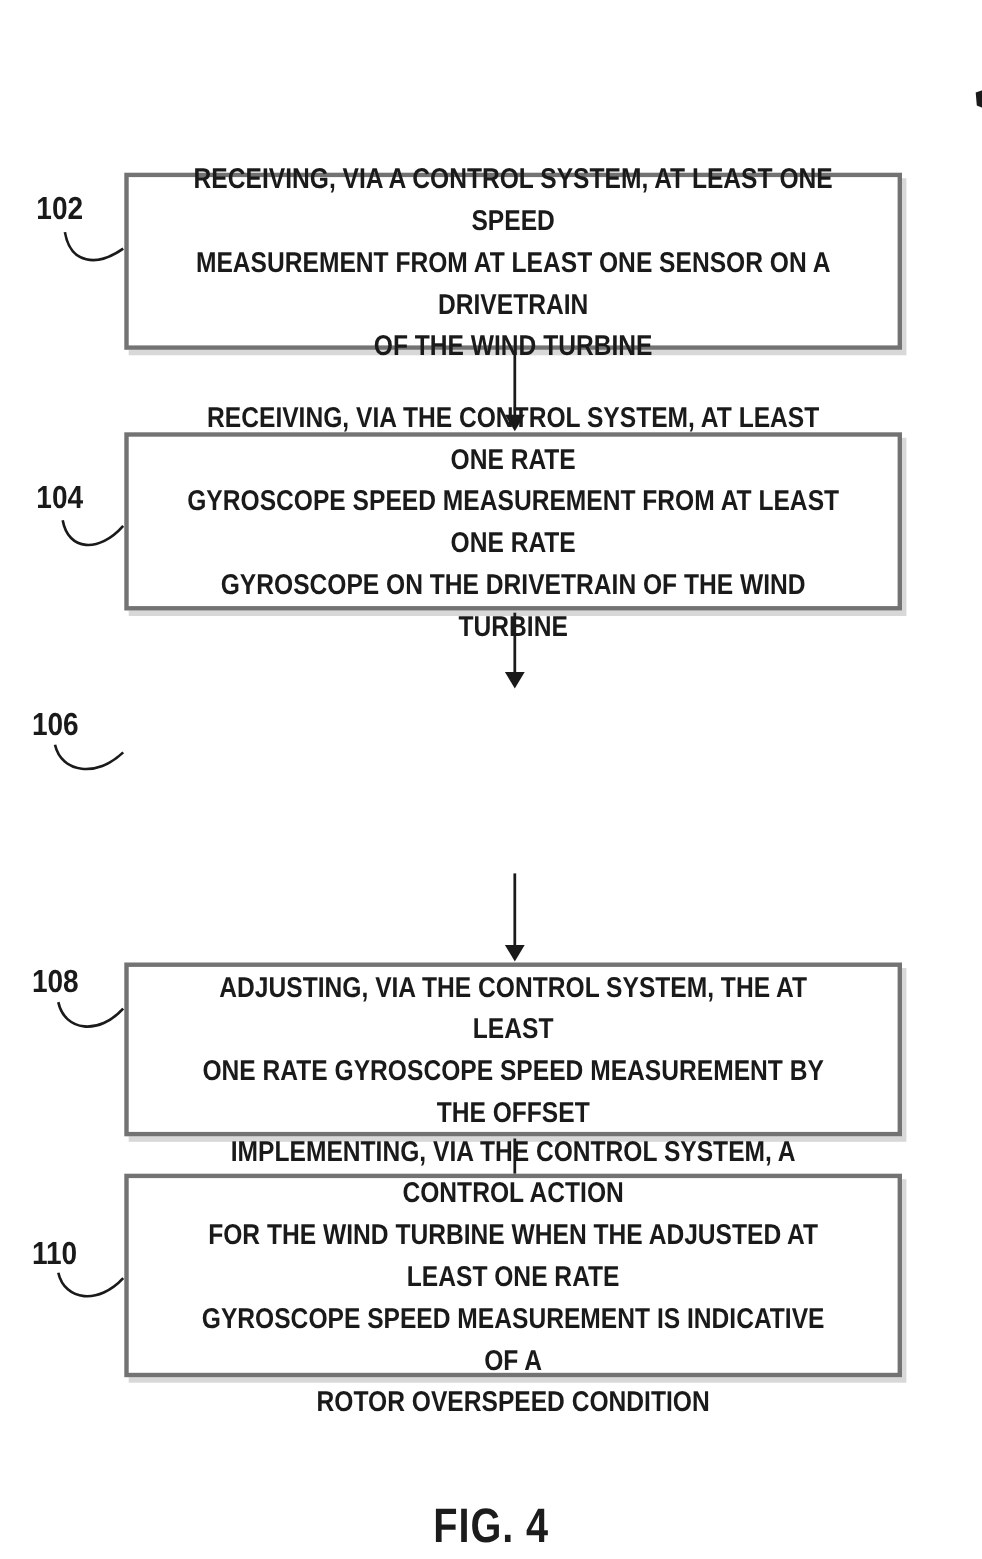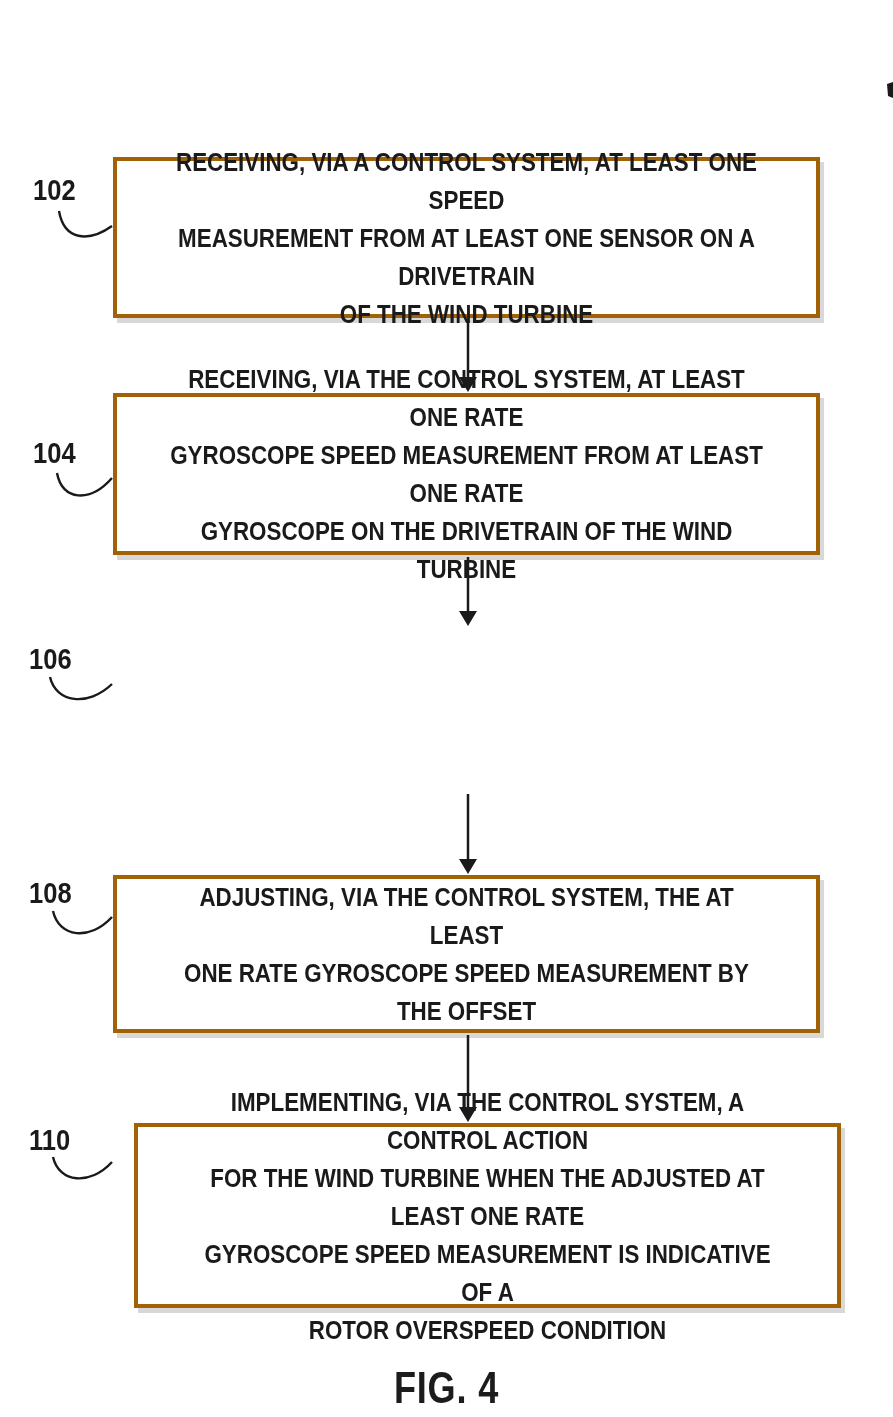--- a/index.html
+++ b/index.html
@@ -12,21 +12,21 @@
     width: 893px;
     height: 1417px;
     background: #ffffff;
     font-family: "Liberation Sans", sans-serif;
     overflow: hidden;
   }
   .step-box {
     position: absolute;
     left: 113px;
     width: 707px;
-    border: 4px solid #a16207;
+    border: 4px solid #737373;
     background: #ffffff;
     box-sizing: border-box;
     display: flex;
     align-items: center;
     justify-content: center;
     box-shadow: 4px 5px 0 rgba(40,40,40,0.18);
   }
   .step-text {
     width: 100%;
     text-align: center;
@@ -36,21 +36,21 @@
     line-height: 38px;
     color: #1a1a1a;
     letter-spacing: 0px;
     transform: scaleX(0.86);
     transform-origin: 50% 50%;
   }
   #box-102 { top: 157px; height: 161px; }
   #box-104 { top: 393px; height: 162px; justify-content: center; }
   #box-106 { top: 627px; height: 165px; }
   #box-108 { top: 875px; height: 158px; align-items: center; }
-  #box-110 { top: 1123px; height: 185px; margin-left: 21px; }
+  #box-110 { top: 1067px; height: 185px; }
 
   .ref-label {
     position: absolute;
     font-weight: 700;
     font-size: 29px;
     color: #1a1a1a;
     transform: scaleX(0.88);
     transform-origin: 0 0;
   }
   #ref-102 { left: 33px; top: 174px; }

